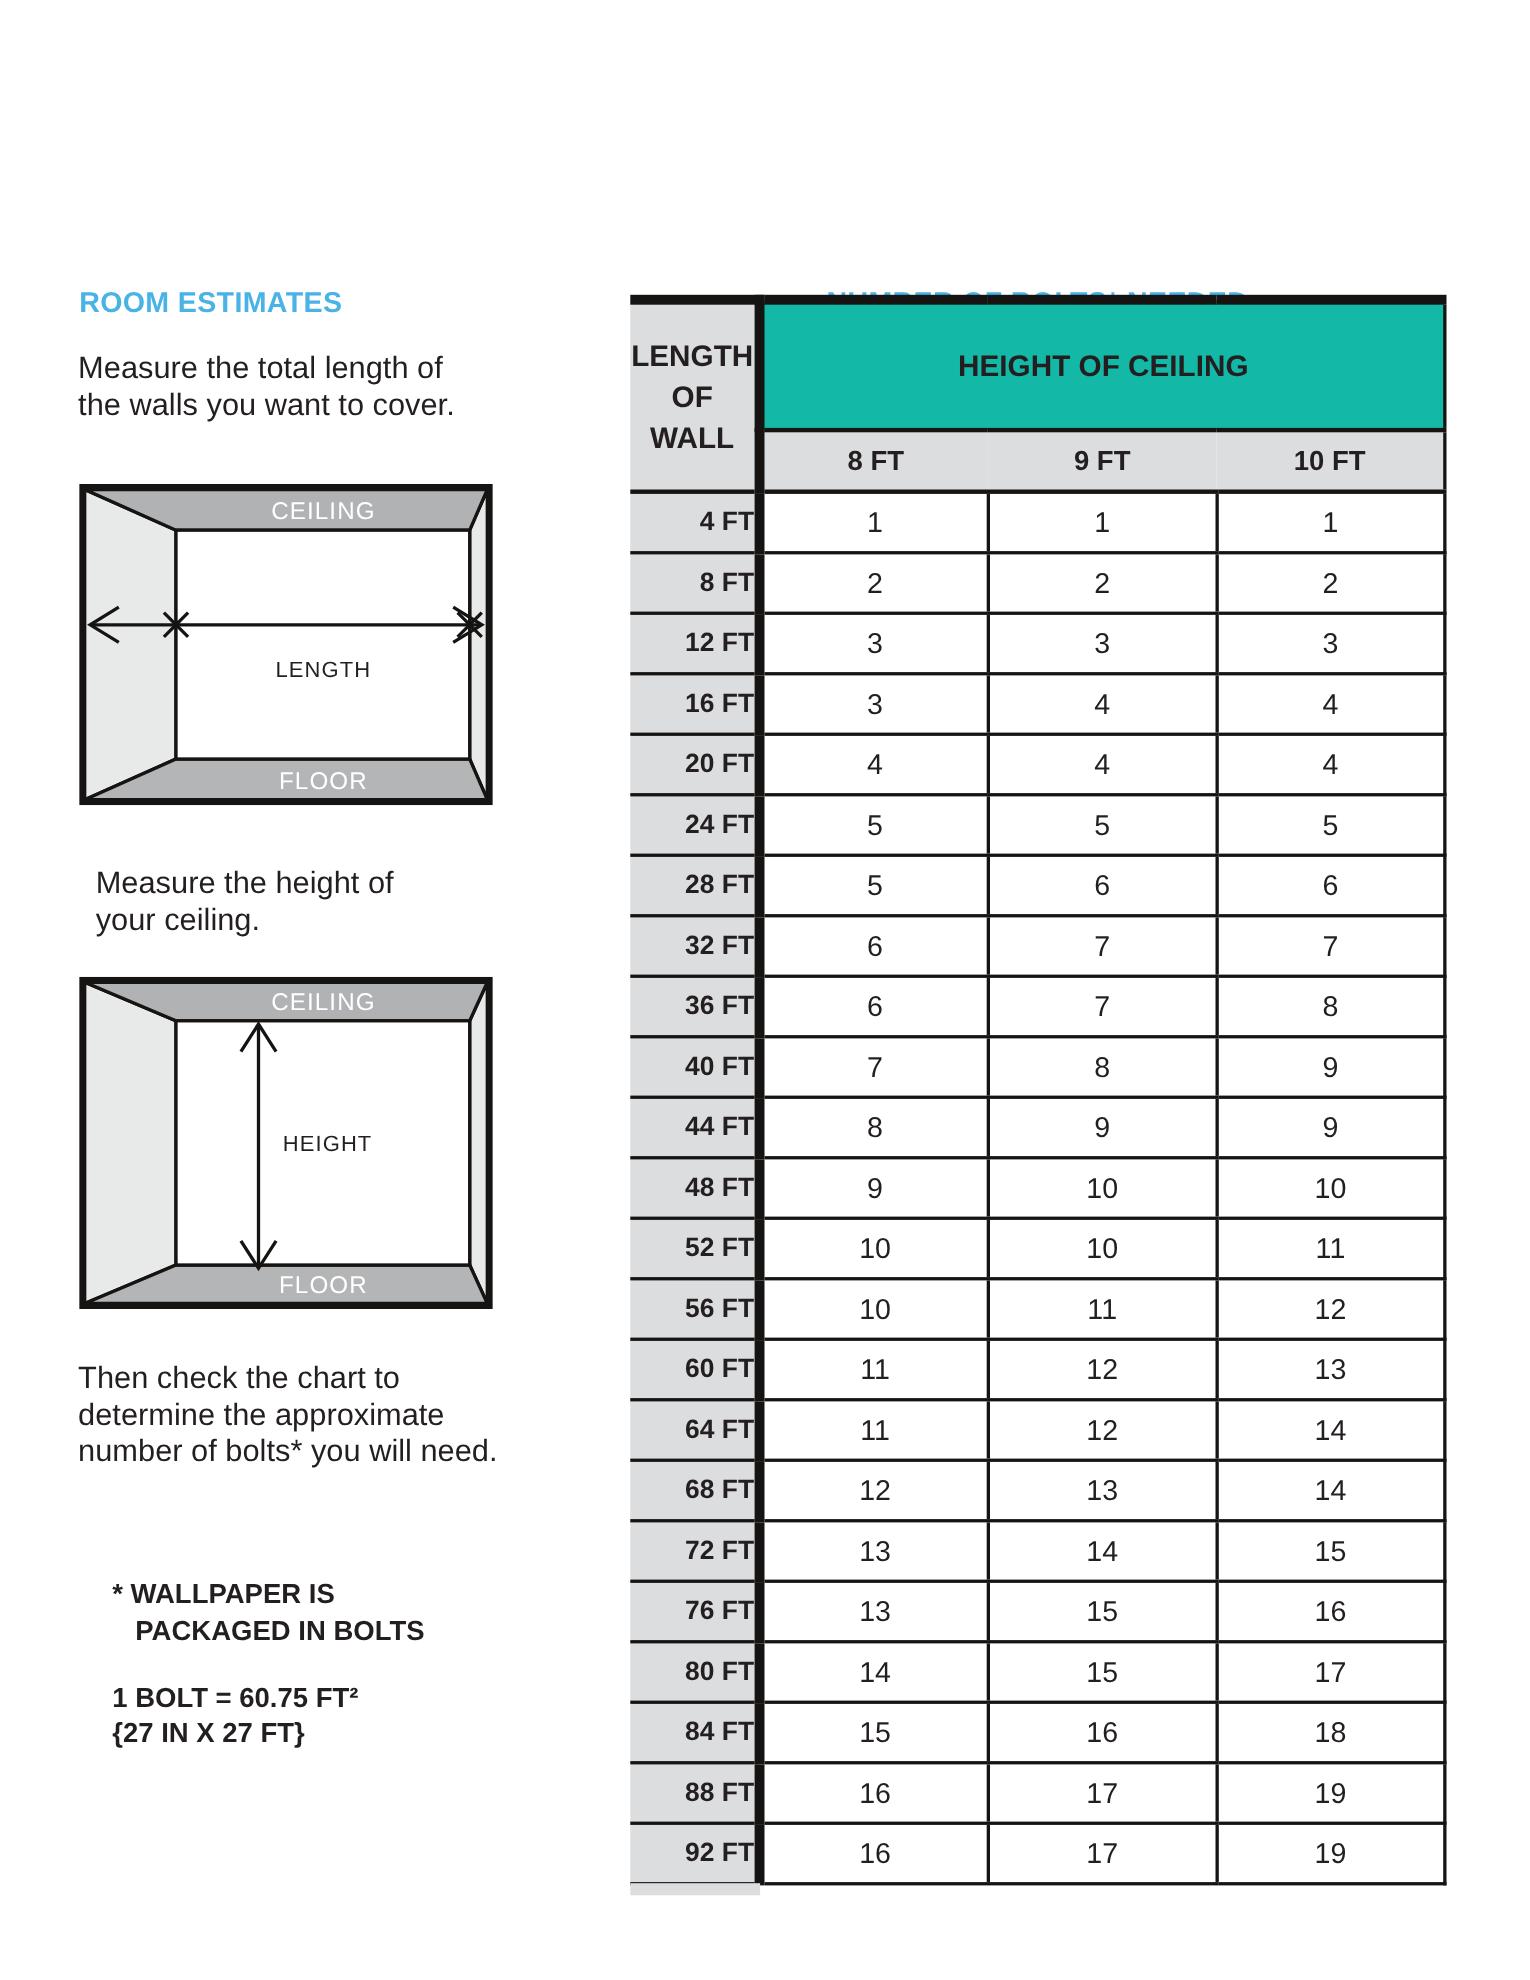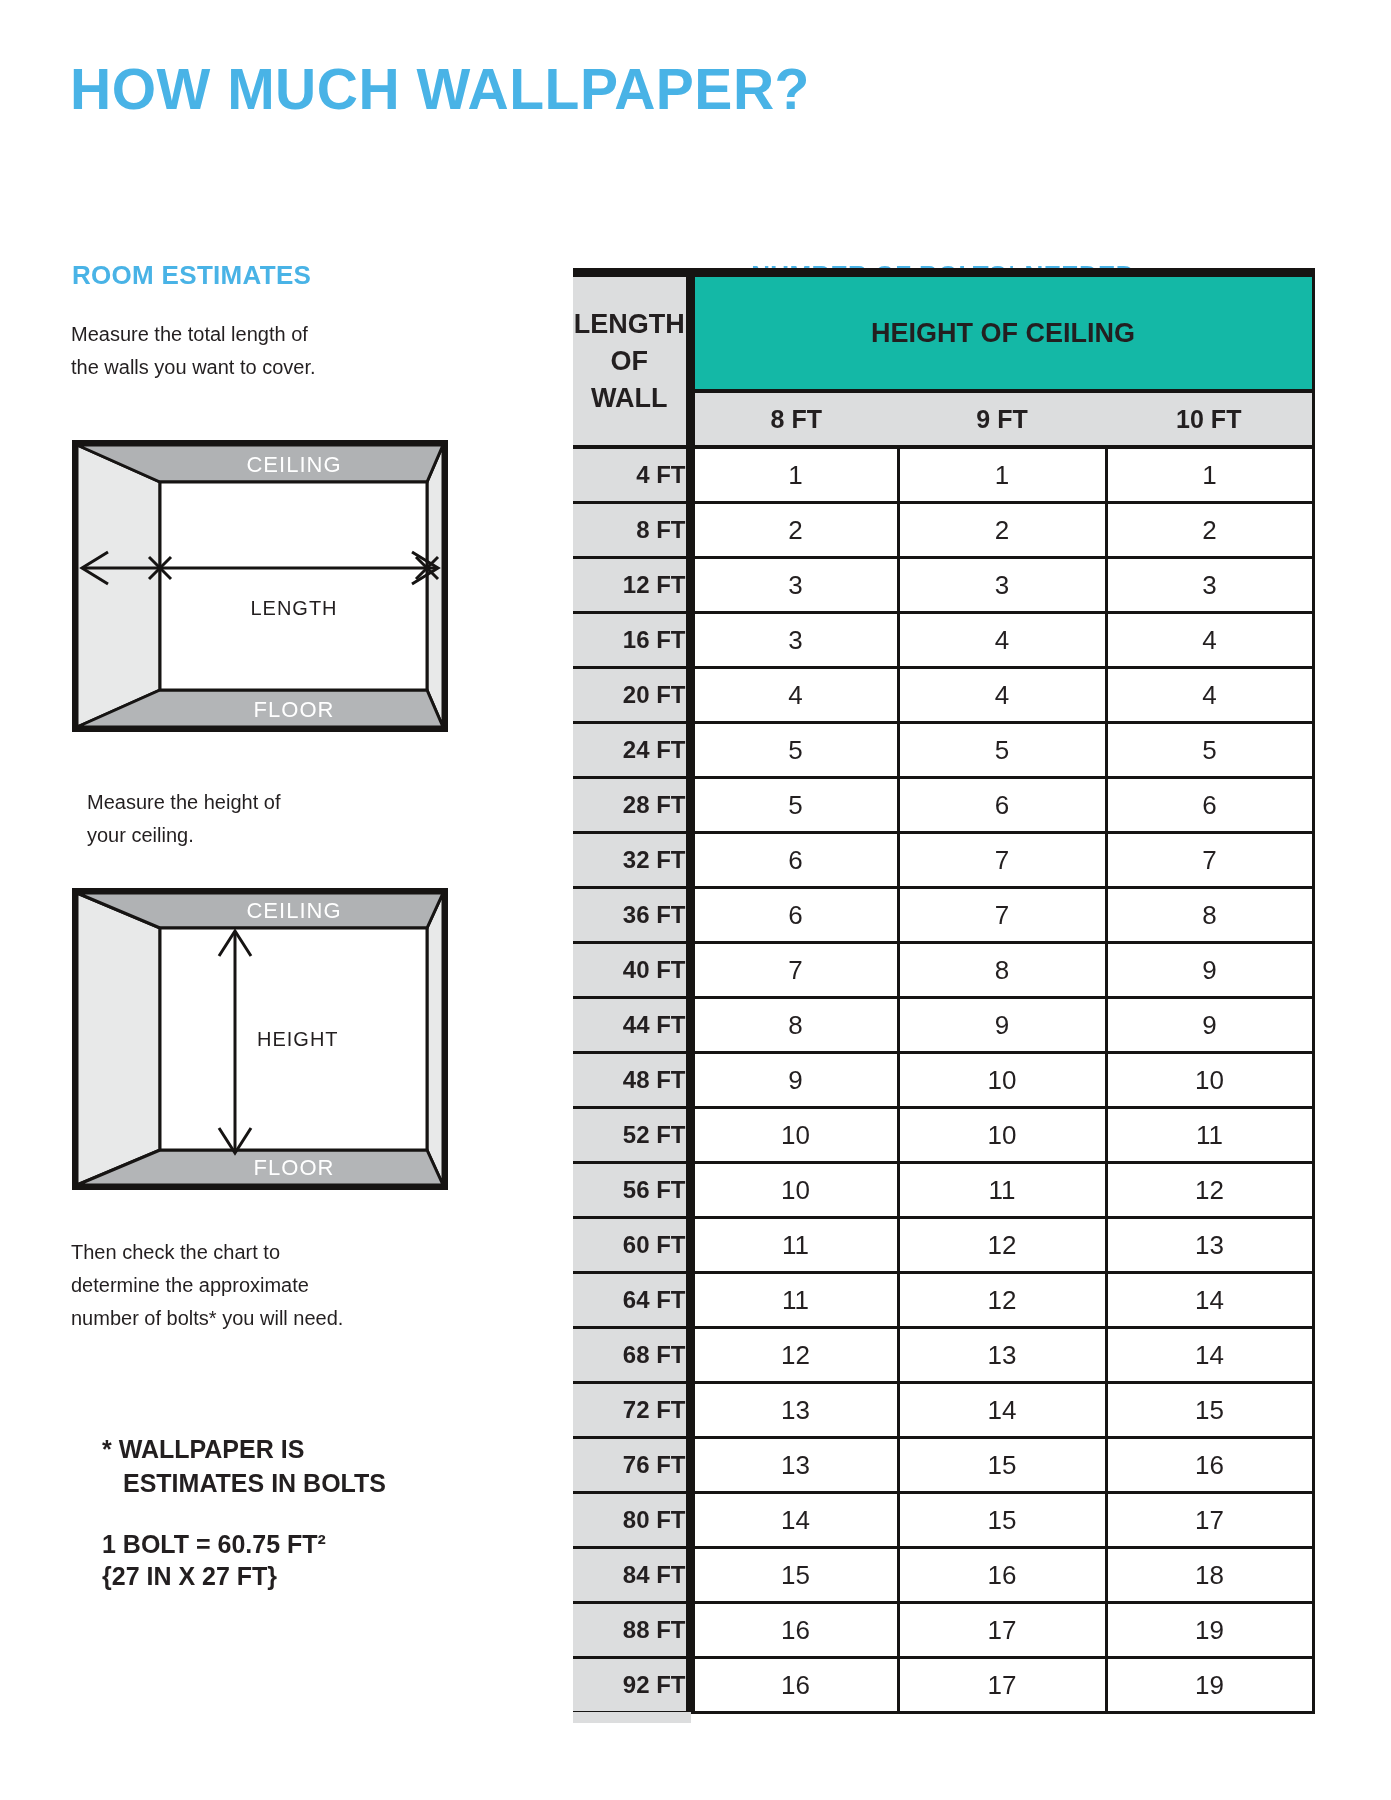--- a/index.html
+++ b/index.html
@@ -7,21 +7,21 @@
         font-family:"Liberation Sans",sans-serif;color:#231f20;}
 
   .page-title{position:absolute;left:70px;top:56px;margin:0;
               font-size:57px;font-weight:bold;letter-spacing:.5px;color:#49b3e6;}
 
   .section-heading{position:absolute;margin:0;font-size:26px;font-weight:bold;
                    letter-spacing:.3px;color:#49b3e6;}
   .room-heading{left:72px;top:260px;}
   .bolts-heading{left:573px;top:260px;width:740px;text-align:center;}
 
-  .para{position:absolute;font-size:20px;line-height:33px;}
+  .para{position:absolute;font-size:28px;line-height:33px;}
   .para div{white-space:nowrap;}
   .para-1{left:71px;top:318px;}
   .para-2{left:87px;top:786px;}
   .para-3{left:71px;top:1236px;}
 
   .note{position:absolute;font-size:25px;font-weight:bold;line-height:34px;margin-left:31px;}
   .footnote{left:71px;top:1432px;}
   .footnote .indent{padding-left:21px;}
   .bolt-info{left:71px;top:1528px;line-height:32px;}
 
@@ -45,21 +45,20 @@
                                  border-right:9px solid #161413;text-align:right;}
   .bolts-table tbody td.val{border-left:3px solid #161413;}
   .bolts-table tbody td.val:last-child{border-right:3px solid #161413;}
   .label-stub{position:absolute;left:573px;top:1712px;width:118px;height:11px;background:#dcddde;}
 </style>
 </head>
 <body>
 
 <div class="page">
 
-  <h1 class="page-title">HOW MUCH WALLPAPER?</h1>
 
   <h2 class="section-heading room-heading">ROOM ESTIMATES</h2>
 
   <h2 class="section-heading bolts-heading">NUMBER OF BOLTS* NEEDED</h2>
 
   <div class="para para-1">
     <div>Measure the total length of</div>
     <div>the walls you want to cover.</div>
   </div>
 
@@ -107,21 +106,21 @@
   </svg>
 
   <div class="para para-3">
     <div>Then check the chart to</div>
     <div>determine the approximate</div>
     <div>number of bolts* you will need.</div>
   </div>
 
   <div class="note footnote">
     <div>* WALLPAPER IS</div>
-    <div class="indent">ESTIMATES IN BOLTS</div>
+    <div class="indent">PACKAGED IN BOLTS</div>
   </div>
 
   <div class="note bolt-info">
     <div>1 BOLT = 60.75 FT²</div>
     <div>{27 IN X 27 FT}</div>
   </div>
 
   <table class="bolts-table">
     <colgroup>
       <col style="width:117px">

